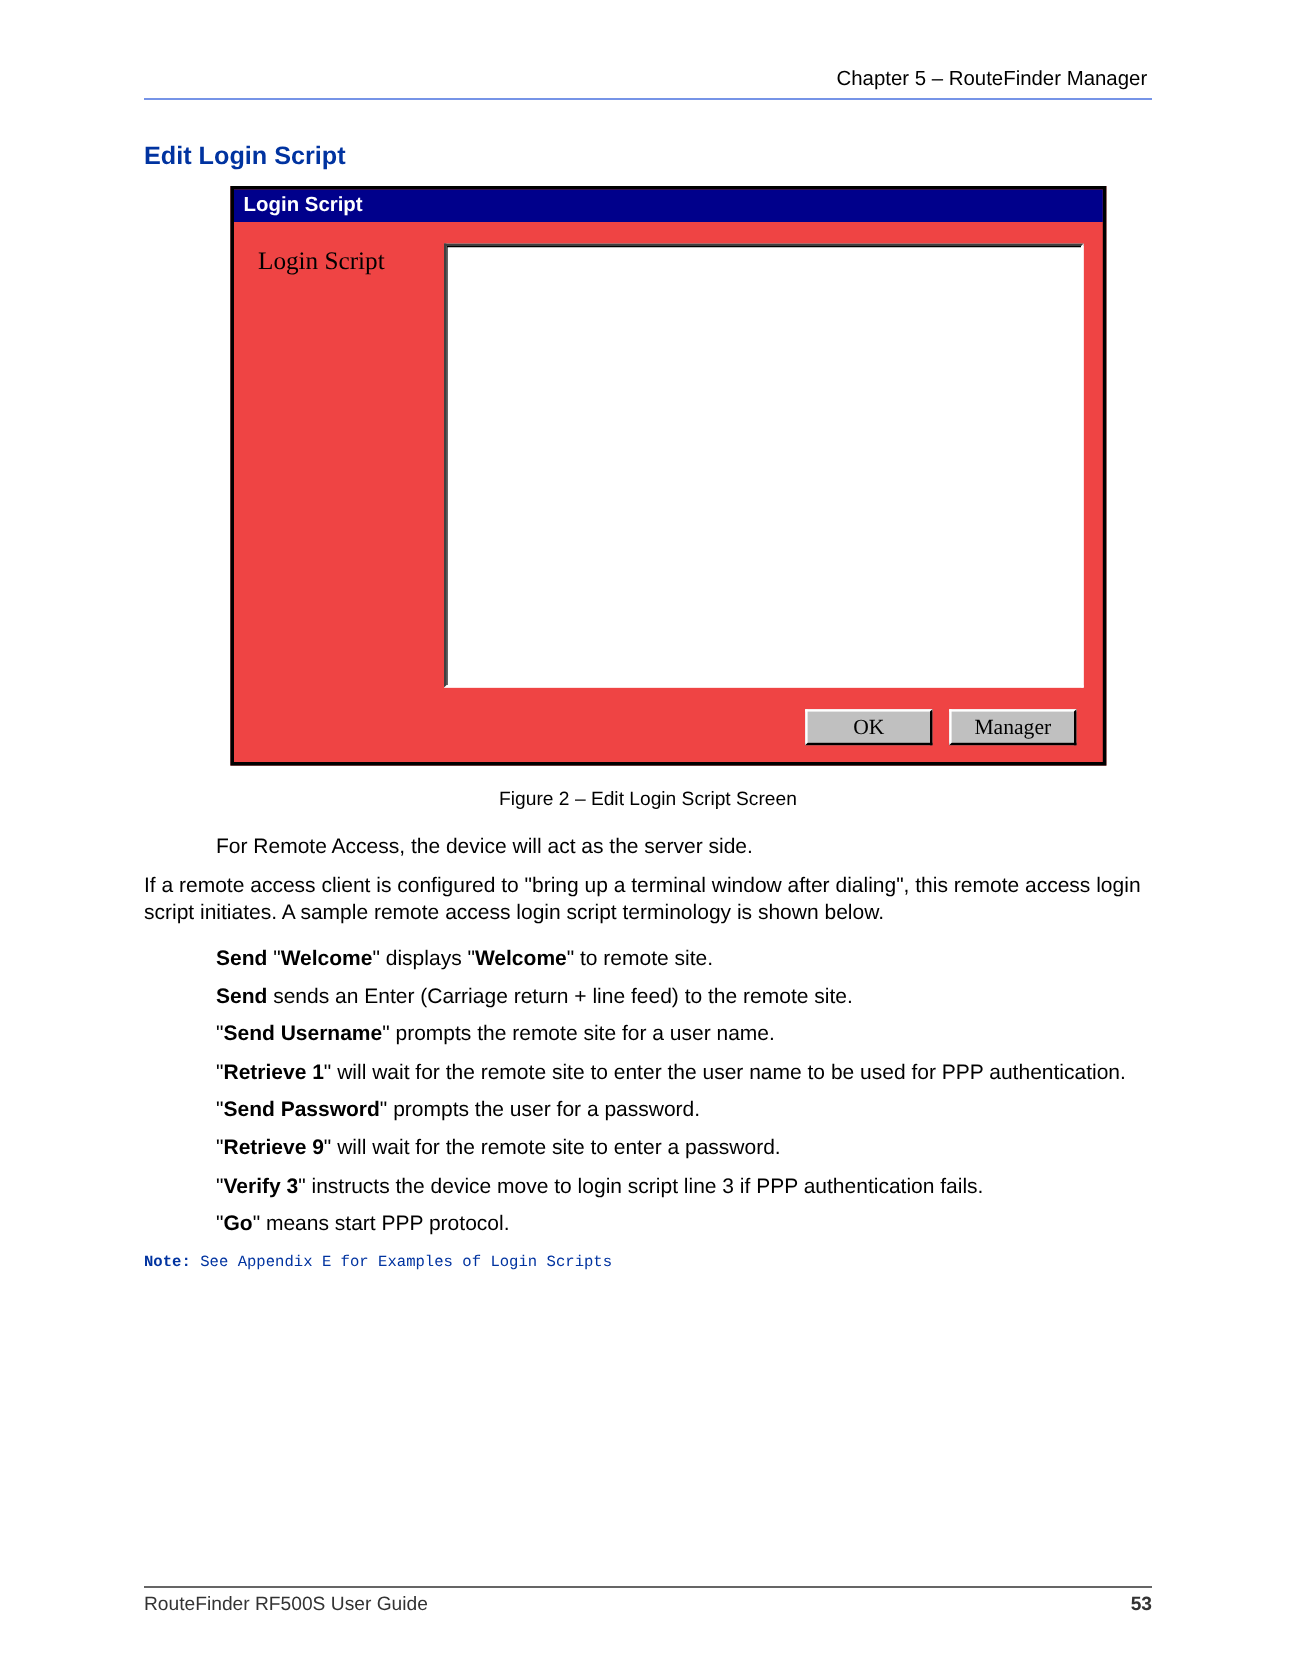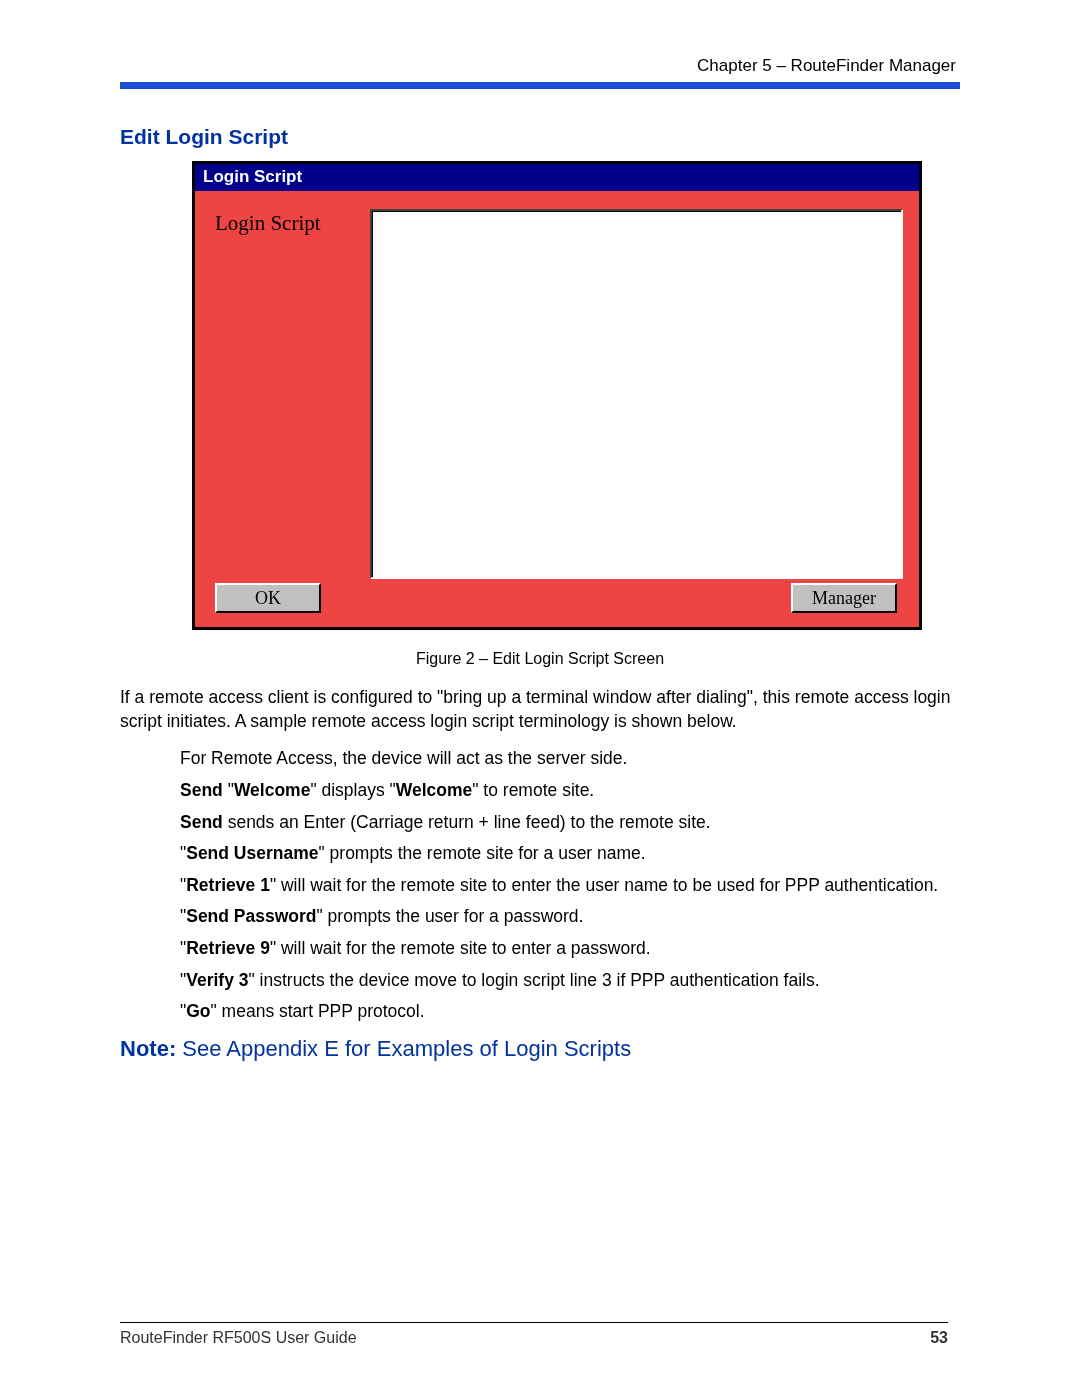--- a/index.html
+++ b/index.html
@@ -12,21 +12,21 @@
     color: #000;
     position: relative;
   }
   .page {
     padding: 56px 120px 0 120px;
   }
   .chapter-header {
     text-align: right;
     font-size: 17px;
     padding-bottom: 6px;
-    border-bottom: 7px solid #1d4ed8;
+    border-bottom: 1px solid #1d4ed8;
     margin-bottom: 36px;
     padding-right: 4px;
   }
   .section-heading {
     color: #0033a0;
     font-weight: bold;
     font-size: 21px;
     margin: 0 0 12px 0;
   }
   .intro-line {
@@ -76,23 +76,23 @@
     border-bottom: 2px solid #fff;
     box-shadow: inset 1px 1px 0 #000;
     font-family: "Times New Roman", serif;
     font-size: 18px;
     padding: 4px;
     resize: none;
     outline: none;
   }
   .button-row {
     display: flex;
-    justify-content: space-between;
+    justify-content: flex-end;
     gap: 14px;
-    margin-top: 4px;
+    margin-top: 18px;
     padding-right: 6px;
   }
   .win-btn {
     width: 106px;
     height: 30px;
     background: #c0c0c0;
     border-top: 2px solid #fff;
     border-left: 2px solid #fff;
     border-right: 2px solid #000;
     border-bottom: 2px solid #000;
@@ -114,30 +114,31 @@
     font-size: 17.5px;
     line-height: 1.35;
     margin: 0 0 14px 0;
   }
   .indented {
     margin-left: 60px;
     margin-bottom: 8px;
   }
   .bold { font-weight: bold; }
   .note-line {
-    font-size: 22px;
+    font-size: 13px;
     margin-top: 12px;
+    font-family: Liberation Mono, monospace;
   }
   .note-label { color: #0033a0; font-weight: bold; }
   .note-text { color: #0033a0; }
 
   .footer {
     position: absolute;
     left: 120px;
-    right: 132px;
+    right: 120px;
     bottom: 50px;
     border-top: 1px solid #000;
     padding-top: 6px;
     display: flex;
     justify-content: space-between;
     font-size: 16px;
     color: #333;
   }
   .footer .pg { font-weight: bold; }
 </style>
@@ -162,23 +163,23 @@
         <div class="button-row">
           <div class="win-btn">OK</div>
           <div class="win-btn">Manager</div>
         </div>
       </div>
     </div>
   </div>
 
   <p class="figure-caption">Figure 2 – Edit Login Script Screen</p>
 
+  <p class="body-para indented">For Remote Access, the device will act as the server side.</p>
+
   <p class="body-para">If a remote access client is configured to "bring up a terminal window after dialing", this remote access login script initiates. A sample remote access login script terminology is shown below.</p>
-
-  <p class="body-para indented">For Remote Access, the device will act as the server side.</p>
 
   <p class="body-para indented">
     <span class="bold">Send</span><span> "</span><span class="bold">Welcome</span><span>" displays "</span><span class="bold">Welcome</span><span>" to remote site.</span>
   </p>
 
   <p class="body-para indented">
     <span class="bold">Send</span><span> sends an Enter (Carriage return + line feed) to the remote site.</span>
   </p>
 
   <p class="body-para indented">

